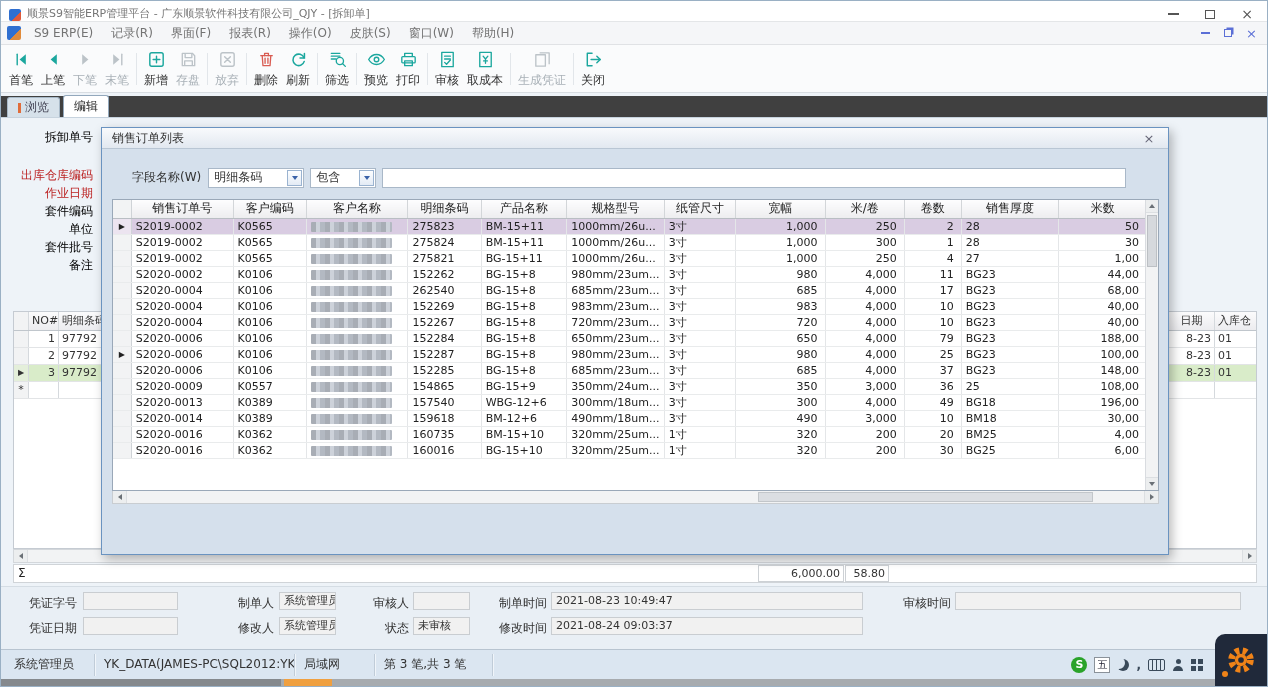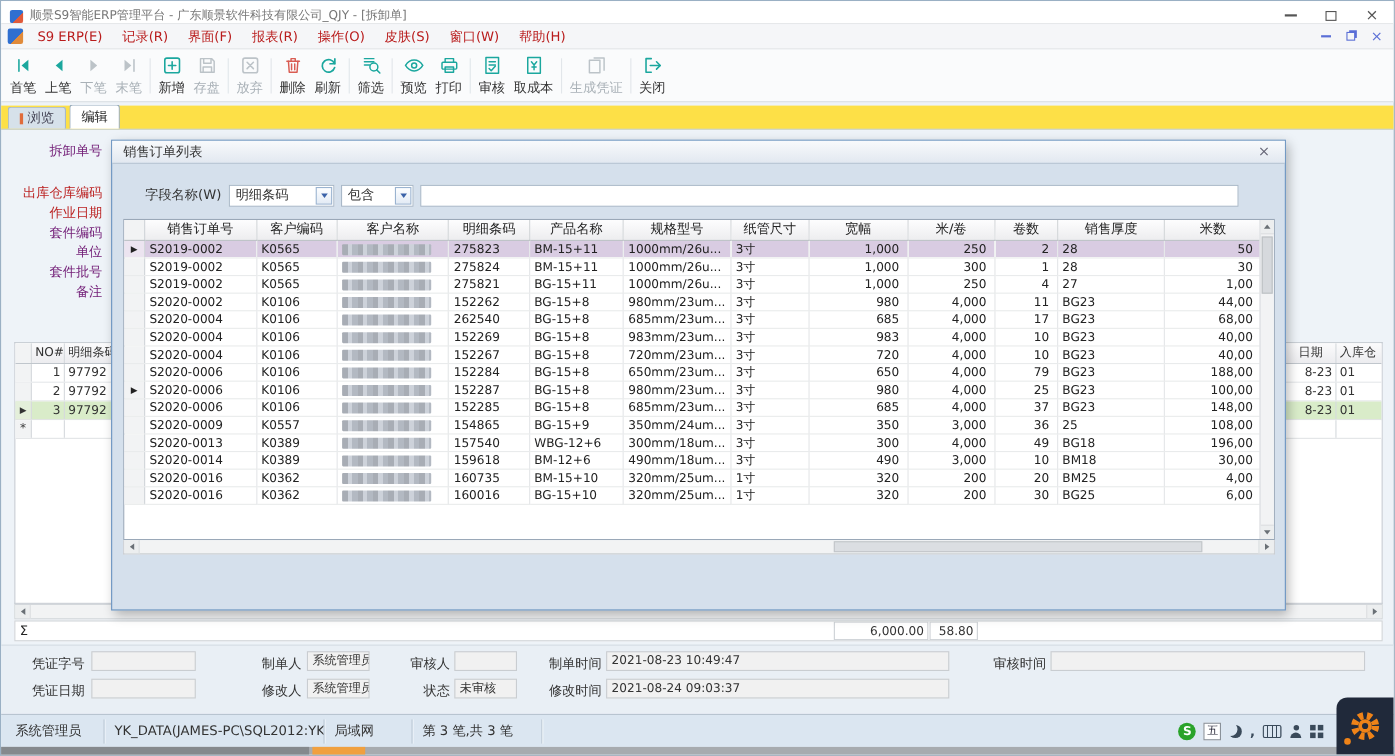--- a/index.html
+++ b/index.html
@@ -17,49 +17,49 @@
   .win-min{width:11px;height:1px;border-bottom:2px solid #555}
   .win-max{width:10px;height:9px;border:1.5px solid #555}
   .win-close{font-size:14px;line-height:1;color:#555}
 
   
   .menubar{position:absolute;left:0;top:21px;width:100%;height:23px;background:#f5f6f8;
            border-bottom:1px solid #e0e2e5;display:flex;align-items:center;padding-left:6px}
   .menu-badge{width:14px;height:14px;margin-right:4px;flex:none;border-radius:2px;
               background:linear-gradient(135deg,#2f6fd0 60%,#e08a3a 60%)}
   .menu-items{display:flex;align-items:center}
-  .menu-item{padding:3px 9px;color:#b91c1c}
+  .menu-item{padding:3px 9px;color:#737373}
   .mdi-controls{margin-left:auto;display:flex;align-items:center;gap:14px;margin-right:10px;color:#5b6fd6}
   .mdi-min{width:9px;height:1px;border-bottom:2px solid #5b6fd6}
   .mdi-restore{width:8px;height:8px;border:1.5px solid #5b6fd6;box-shadow:2px -2px 0 -0.5px #5b6fd6}
   .mdi-close{font-size:13px;line-height:1}
 
   
   .toolbar{position:absolute;left:0;top:44px;width:100%;height:48px;background:#fafbfc;
            border-bottom:1px solid #d8dde2;display:flex;align-items:stretch;padding:3px 4px 2px}
   .tool-btn{min-width:32px;padding:0 4px;display:flex;flex-direction:column;align-items:center;
             justify-content:center;gap:2px;color:#333;font-size:12px;border-radius:3px}
   .tool-label{white-space:nowrap}
   .tool-icon{width:21px;height:21px;color:#1ba79e;display:block}
   .tool-icon svg{width:100%;height:100%;display:block}
   .tool-btn.disabled{color:#a9b1b7}
   .tool-btn.disabled .tool-icon{color:#bcc3c8 !important}
   .tool-sep{width:1px;background:#e2e6ea;margin:5px 3px;flex:none}
   [data-name="delete-icon"]{color:#d95c52}
 
   
   .tabstrip{position:absolute;left:0;top:95px;width:100%;height:22px;display:flex;
-            align-items:flex-end;padding-left:6px;background:#fde047;border-bottom:1px solid #c7d3de}
+            align-items:flex-end;padding-left:6px;background:#404040;border-bottom:1px solid #c7d3de}
   .tab{height:20px;padding:0 10px;display:flex;align-items:center;gap:4px;background:#d6e1ea;
        border:1px solid #a8b9c8;border-bottom:none;border-radius:3px 3px 0 0;margin-right:3px;color:#445}
   .tab.active{background:#fff;height:22px;color:#222;border-color:#93a8bc}
   .tab-mark{width:3px;height:10px;background:#e06c3a}
 
   
-  .flabel{position:absolute;left:10px;width:82px;text-align:right;font-size:12px;color:#701a75;white-space:nowrap}
+  .flabel{position:absolute;left:10px;width:82px;text-align:right;font-size:12px;color:#000000;white-space:nowrap}
   .flabel.req{color:#bb2222}
 
   
   .bg-grid-left{position:absolute;left:12px;top:310px;width:88px;height:238px;background:#fff;
                 border:1px solid #c5cbd2;border-right:none;font-size:11px;overflow:hidden}
   .bg-grid-right{position:absolute;left:1168px;top:310px;width:88px;height:238px;background:#fff;
                  border:1px solid #c5cbd2;border-left:none;font-size:11px;overflow:hidden}
   .bg-row,.bg-head{display:flex;height:17px;line-height:16px;border-bottom:1px solid #e2e4e6;background:#fff}
   .bg-head{height:19px;line-height:18px;background:linear-gradient(#fbfbfc,#ececef);border-bottom:1px solid #c0c6cc}
   .bg-ind{width:15px;flex:none;border-right:1px solid #d5d9dd;background:#f2f3f4;text-align:center;

